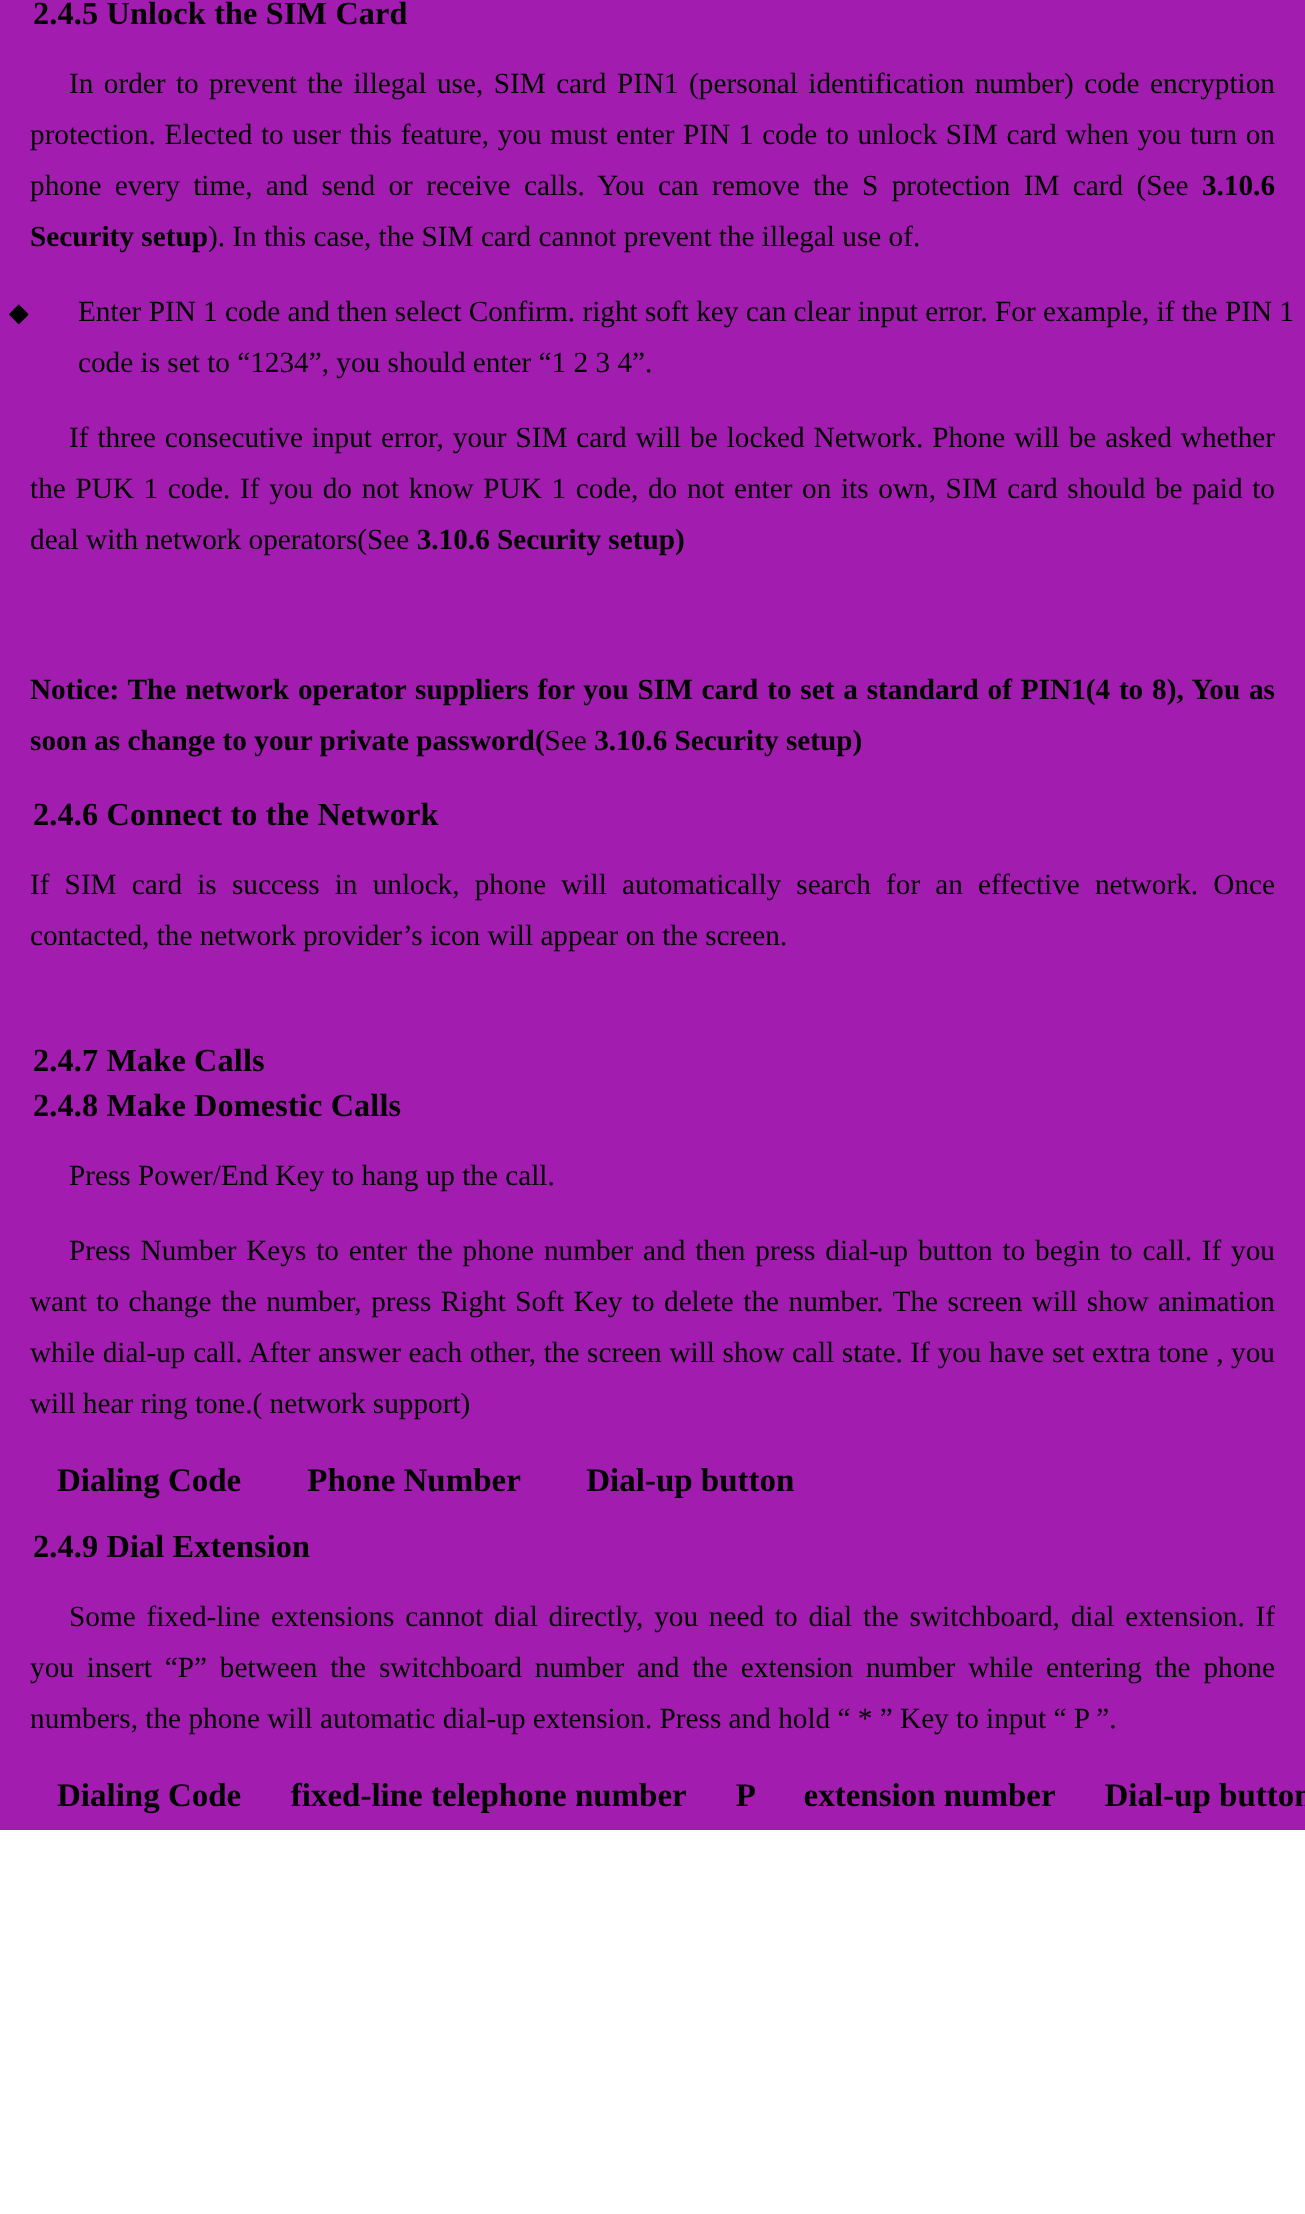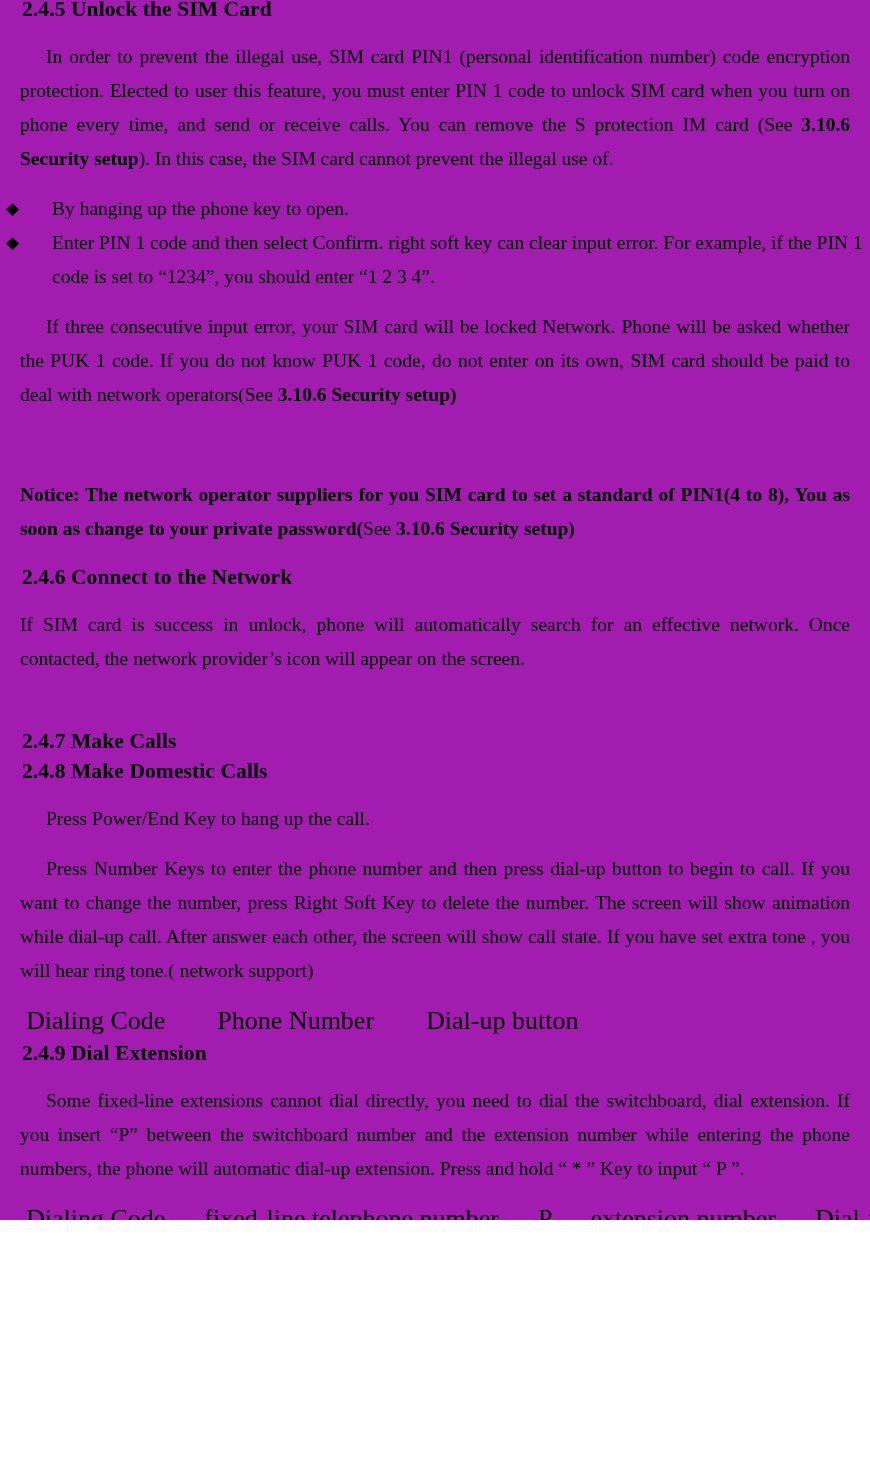--- a/index.html
+++ b/index.html
@@ -96,24 +96,24 @@
     top: 0;
     font-size: 17px;
     line-height: 34px;
   }
 
   
   .b { font-weight: bold; }
 
   
   p.labelrow {
-    font-size: 26px;
+    font-size: 22px;
     line-height: 34px;
-    font-weight: normal;
-    margin: 0;
+    font-weight: bold;
+    margin: 12px;
     padding: 0 0 0 22px;
     white-space: pre;
   }
 
   
   .sp-blank-34 { height: 34px; }
 
   
   .footer {
     position: absolute;
@@ -130,21 +130,21 @@
 <body>
 
 <div class="page">
   <div class="content">
 
     <h2 class="heading">2.4.5 Unlock the SIM Card</h2>
 
     <p class="body indent"><span>In order to prevent the illegal use, SIM card PIN1 (personal identification number) code encryption protection. Elected to user this feature, you must enter PIN 1 code to unlock SIM card when you turn on phone every time, and send or receive calls. You can remove the S protection IM card (See </span><span class="b">3.10.6 Security setup</span><span>). In this case, the SIM card cannot prevent the illegal use of.</span></p>
 
     <ul class="bullets">
-      <li><span class="dia">◆</span><span>By hanging up the phone key to open.</span></li>
+      <li><span class="dia">◆</span></li>
       <li><span class="dia">◆</span><span>Enter PIN 1 code and then select Confirm. right soft key can clear input error. For example, if the PIN 1 code is set to “1234”, you should enter “1 2 3 4”.</span></li>
     </ul>
 
     <p class="body indent"><span>If three consecutive input error, your SIM card will be locked Network. Phone will be asked whether the PUK 1 code. If you do not know PUK 1 code, do not enter on its own, SIM card should be paid to deal with network operators(See </span><span class="b">3.10.6 Security setup)</span></p>
 
     <div class="sp-blank-34"></div>
 
     <p class="notice"><span>Notice: The network operator suppliers for you SIM card to set a standard of PIN1(4 to 8), You as soon as change to your private password(</span><span class="reg">See </span><span>3.10.6 Security setup)</span></p>
 
     <h2 class="heading h-sp-top-22">2.4.6 Connect to the Network</h2>

